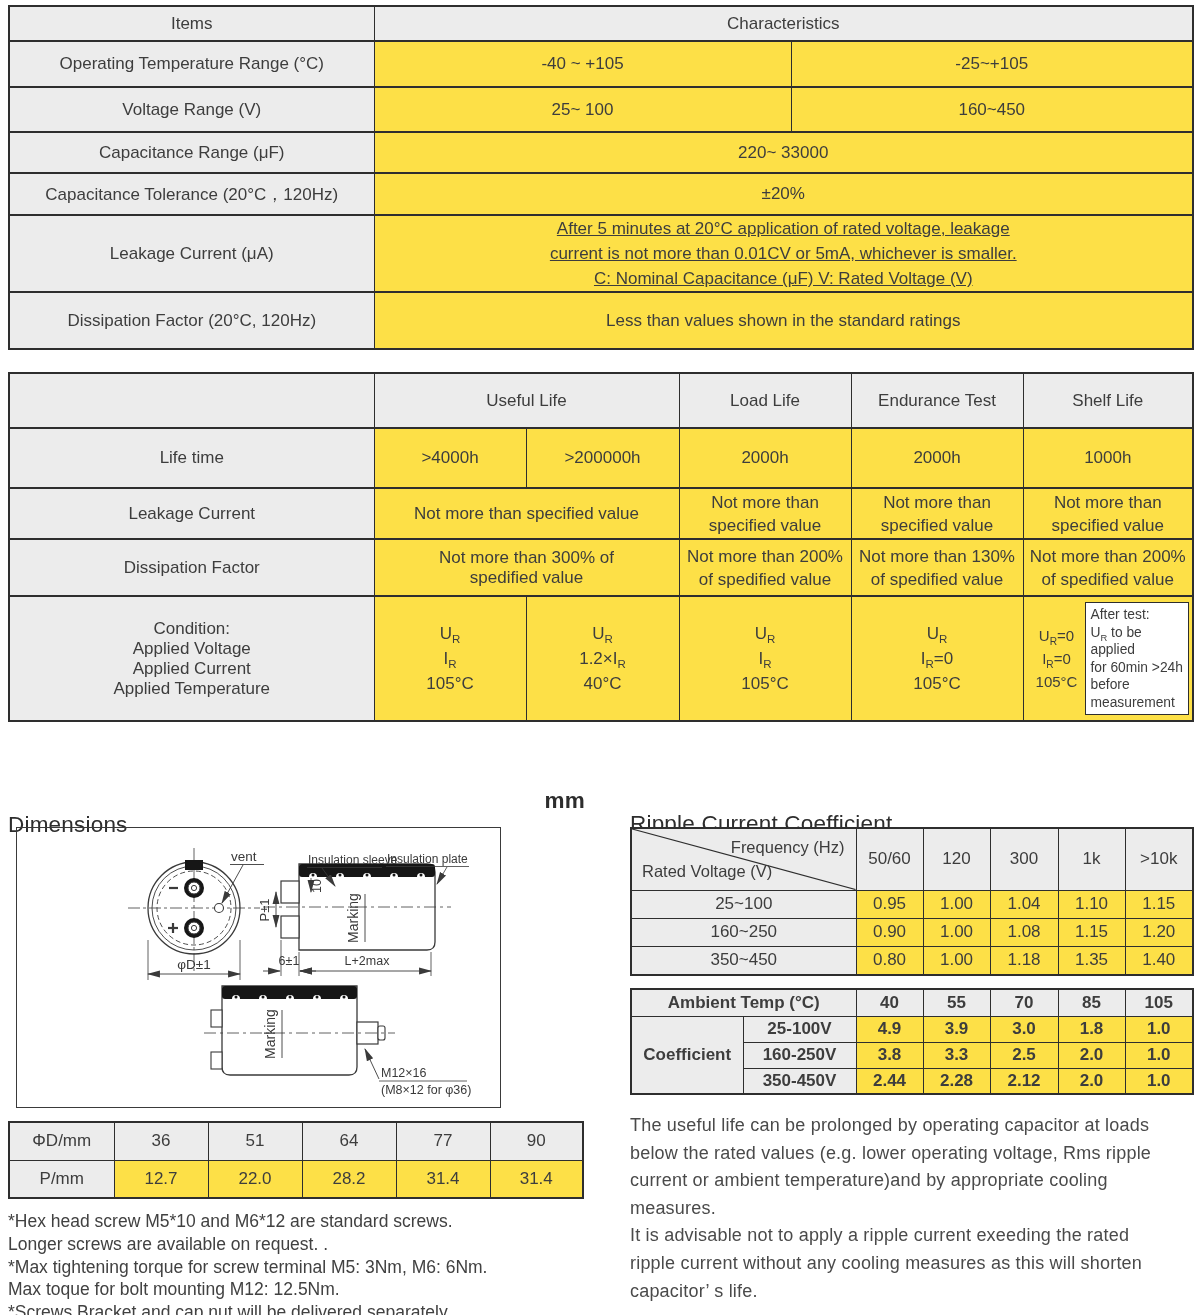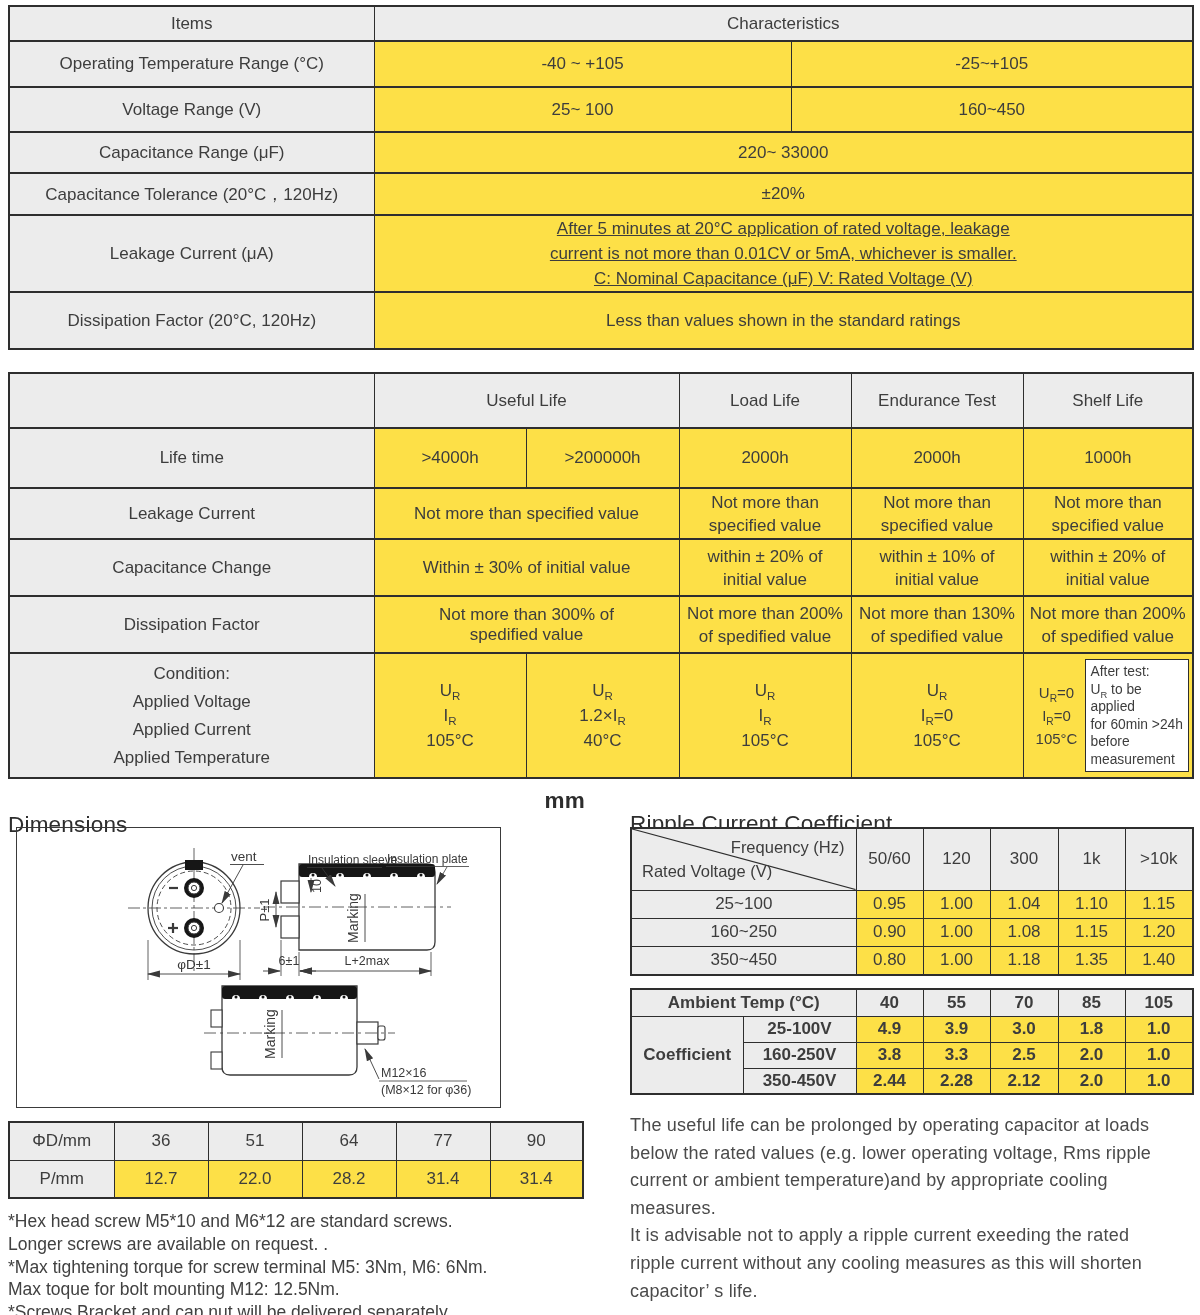--- a/index.html
+++ b/index.html
@@ -10,21 +10,21 @@
   .t { border-collapse:collapse; table-layout:fixed; position:absolute; background:#fde047; border:2.5px solid #2e2e2e; }
   .t td { border:1px solid #2e2e2e; text-align:center; vertical-align:middle; padding:0 4px; font-size:17px; color:#3d3d3d; overflow:hidden; }
   .spec td, .life td { border-top-width:2.5px; border-bottom-width:2.5px; }
   .rip td, .dims td { border-width:1.8px; }
   .lab { background:#ececec; }
   .pl { white-space:pre-line; }
   sub { font-size:68%; line-height:0; }
   .ml { font-size:16.5px; line-height:25px;text-decoration:underline; }
   .sm { font-size:16px; line-height:23px; }
   .cond { font-size:16.5px; line-height:25px; }
-  .condlab { font-size:16.5px; line-height:28px; }
+  .condlab { font-size:16.5px; line-height:20px; }
   .shelfcell { padding:0 !important; }
   .shelfwrap { display:flex; align-items:center; height:100%; }
   .shelfleft { width:56px; font-size:15px; line-height:23px; text-align:center; padding-left:5px; white-space:pre-line; }
   .afterbox { border:1.6px solid #2e2e2e; margin:5px 3px 5px 0; padding:3px 5px; font-size:13.8px; line-height:17.5px; text-align:left; flex:1; white-space:pre-line; background:#fff; }
   .sect { position:absolute; font-size:22.5px; color:#2d2d2d; letter-spacing:0.2px; }
   .notes { position:absolute; font-size:17.5px; line-height:22.8px; color:#414141; white-space:pre-line; }
   .lifenote { position:absolute; font-size:18px; line-height:27.6px; color:#4a4a4a; white-space:pre-line; letter-spacing:0.2px; }
   .drawbox { position:absolute; left:16px; top:827px; width:485px; height:281px; border:1.5px solid #3a3a3a; box-sizing:border-box; }
   .corner { position:relative; padding:12px !important; }
   .corner svg { position:absolute; inset:0; width:100%; height:100%; }
@@ -104,30 +104,20 @@
   </tr>
   <tr style="height:51px">
     <td class="lab">Leakage Current</td>
     <td colspan="2">Not more than specified value</td>
     <td class="pl sm">Not more than
 specified value</td>
     <td class="pl sm">Not more than
 specified value</td>
     <td class="pl sm">Not more than
 specified value</td>
-  </tr>
-  <tr style="height:57px">
-    <td class="lab">Capacitance Change</td>
-    <td colspan="2">Within ± 30% of initial value</td>
-    <td class="pl sm">within ±  20% of
-initial value</td>
-    <td class="pl sm">within ±  10% of
-initial value</td>
-    <td class="pl sm">within ±  20% of
-initial value</td>
   </tr>
   <tr style="height:57px">
     <td class="lab">Dissipation Factor</td>
     <td colspan="2" class="pl">Not more than 300% of
 spedified value</td>
     <td class="pl sm">Not more than 200%
 of spedified value</td>
     <td class="pl sm">Not more than 130%
 of spedified value</td>
     <td class="pl sm">Not more than 200%

